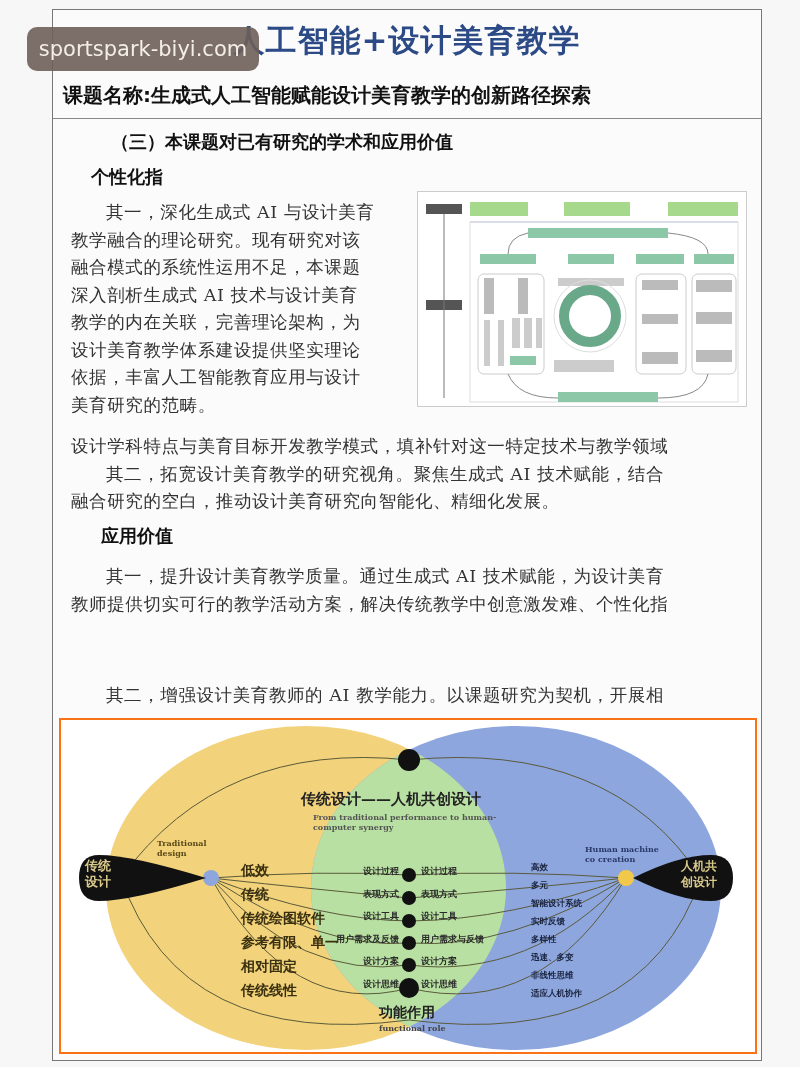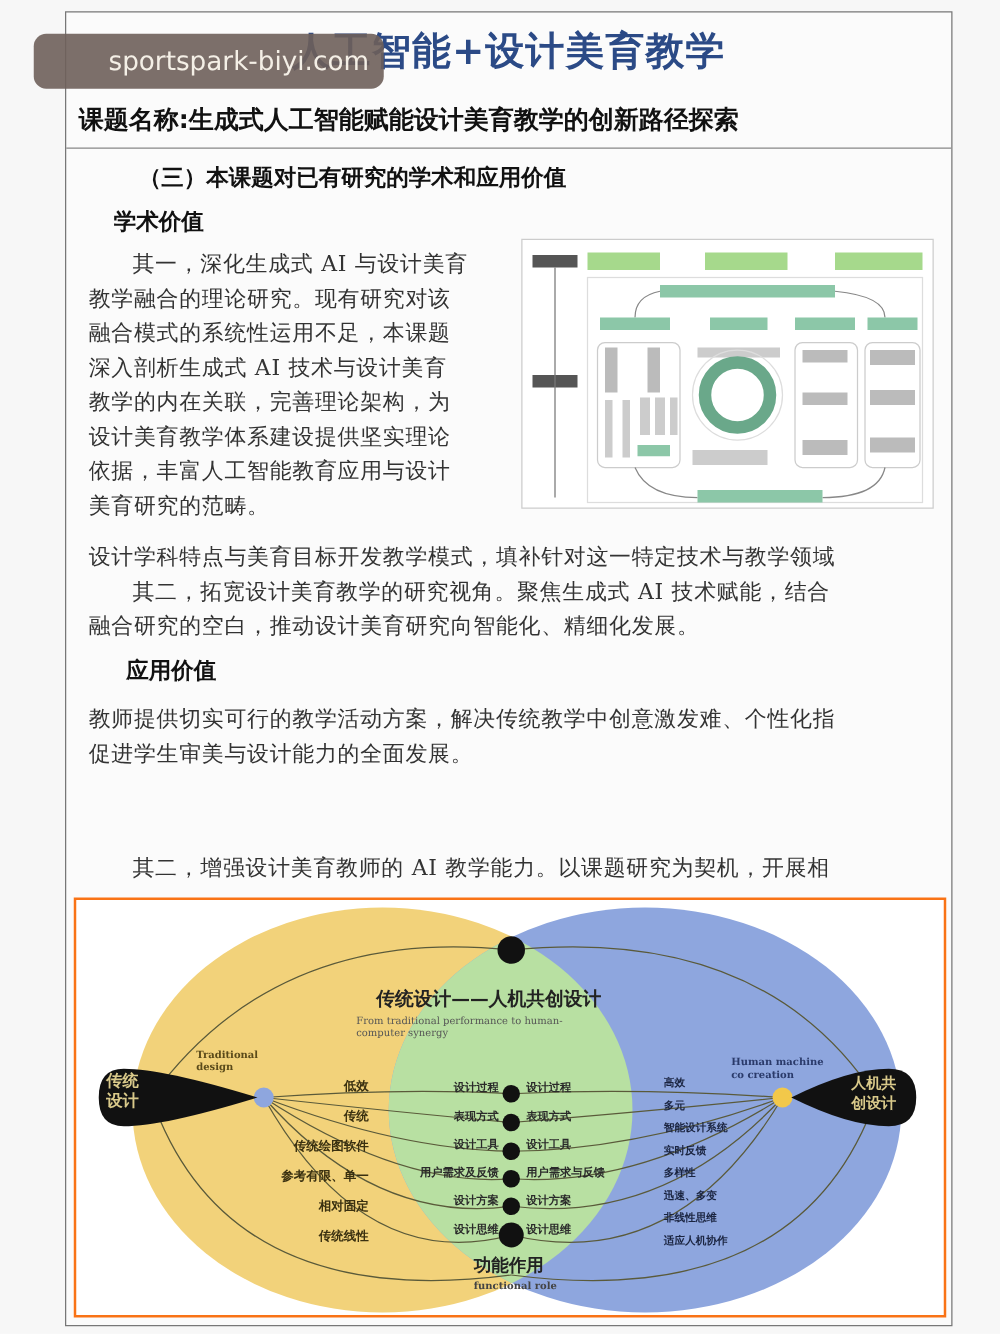--- a/index.html
+++ b/index.html
@@ -6,32 +6,32 @@
   body{width:800px;height:1067px;background:#f7f7f7;position:relative;overflow:hidden;font-family:"DejaVu Serif",serif;color:#222;}
   .frame{position:absolute;left:52px;top:9px;width:708px;height:1050px;border:1px solid #777;background:#fbfbfb;}
   .title{position:absolute;left:0;right:0;top:10px;text-align:center;font-family:"DejaVu Sans",sans-serif;font-size:31px;font-weight:bold;color:#2b4a86;letter-spacing:1px;}
   .subject{position:absolute;left:10px;top:72px;font-family:"DejaVu Sans",sans-serif;font-size:20px;font-weight:bold;color:#111;}
   .rule{position:absolute;left:0;right:0;top:108px;border-top:1.5px solid #888;}
   .sec{position:absolute;left:58px;top:120px;font-family:"DejaVu Sans",sans-serif;font-size:18px;font-weight:bold;color:#111;}
   .h{position:absolute;font-family:"DejaVu Sans",sans-serif;font-size:18px;font-weight:bold;color:#111;}
   .p{position:absolute;font-size:17.5px;line-height:27.5px;color:#333;letter-spacing:0.6px;}
   .diag1{position:absolute;left:364px;top:181px;width:328px;height:214px;border:1px solid #ccc;background:#fff;}
   .venn{position:absolute;left:6px;top:708px;width:694px;height:332px;border:2px solid #f97316;background:#fff;}
-  .wm{position:absolute;left:27px;top:27px;width:232px;height:44px;border-radius:10px;background:rgba(110,95,90,0.9);color:#f4efe6;font-family:"DejaVu Sans",sans-serif;font-size:21px;line-height:44px;text-align:center;padding-left:48px;}
+  .wm{position:absolute;left:27px;top:27px;width:232px;height:44px;border-radius:10px;background:rgba(110,95,90,0.9);color:#f4efe6;font-family:"DejaVu Sans",sans-serif;font-size:21px;line-height:44px;text-align:center;}
 </style>
 </head>
 <body>
 
 <div class="frame">
   <div class="title">人工智能+设计美育教学</div>
   <div class="subject">课题名称:生成式人工智能赋能设计美育教学的创新路径探索</div>
   <div class="rule"></div>
 
   <div class="sec">（三）本课题对已有研究的学术和应用价值</div>
-  <div class="h" style="left:38px;top:155px;">学术价值</div>
+  <div class="h" style="left:38px;top:155px;">个性化指</div>
 
   <div class="p" style="left:18px;top:189px;width:340px;">
     <div style="text-indent:2em">其一，深化生成式 AI 与设计美育</div>
     <div>教学融合的理论研究。现有研究对该</div>
     <div>融合模式的系统性运用不足，本课题</div>
     <div>深入剖析生成式 AI 技术与设计美育</div>
     <div>教学的内在关联，完善理论架构，为</div>
     <div>设计美育教学体系建设提供坚实理论</div>
     <div>依据，丰富人工智能教育应用与设计</div>
     <div>美育研究的范畴。</div>
@@ -83,22 +83,22 @@
 
   <div class="p" style="left:18px;top:423px;width:680px;">
     <div>设计学科特点与美育目标开发教学模式，填补针对这一特定技术与教学领域</div>
     <div style="text-indent:2em">其二，拓宽设计美育教学的研究视角。聚焦生成式 AI 技术赋能，结合</div>
     <div>融合研究的空白，推动设计美育研究向智能化、精细化发展。</div>
   </div>
 
   <div class="h" style="left:48px;top:514px;">应用价值</div>
 
   <div class="p" style="left:18px;top:553px;width:680px;">
+    <div style="text-indent:2em">其一，提升设计美育教学质量。通过生成式 AI 技术赋能，为设计美育</div>
     <div>教师提供切实可行的教学活动方案，解决传统教学中创意激发难、个性化指</div>
-    <div>促进学生审美与设计能力的全面发展。</div>
   </div>
   <div class="p" style="left:18px;top:672px;width:680px;">
     <div style="text-indent:2em">其二，增强设计美育教师的 AI 教学能力。以课题研究为契机，开展相</div>
   </div>
 
   <div class="venn">
     <svg width="694" height="332" viewBox="0 0 694 332" font-family="DejaVu Sans, sans-serif">
       <ellipse cx="245" cy="168" rx="200" ry="162" fill="#f2d27a"></ellipse>
       <ellipse cx="455" cy="168" rx="205" ry="162" fill="#8ea6de"></ellipse>
       <clipPath id="cl">
@@ -129,21 +129,21 @@
       <circle cx="348" cy="201" r="7" fill="#111"></circle>
         <circle cx="348" cy="223" r="7" fill="#111"></circle>
       <circle cx="348" cy="245" r="7" fill="#111"></circle>
         <circle cx="348" cy="268" r="10" fill="#111"></circle>
       <circle cx="150" cy="158" r="8" fill="#8ea6de"></circle>
       <circle cx="565" cy="158" r="8" fill="#f2c84a"></circle>
       <path d="M38 135 Q70 135 145 158 Q70 181 38 181 Q18 181 18 158 Q18 135 38 135Z" fill="#111"></path>
       <path d="M650 135 Q618 135 572 158 Q618 181 650 181 Q672 181 672 158 Q672 135 650 135Z" fill="#111"></path>
     </svg>
     <div style="position:absolute;left:240px;top:70px;font-size:15px;font-weight:bold;color:#222;">传统设计——人机共创设计</div>
-    <div style="position:absolute;left:224px;top:92px;font-size:8px;font-weight:normal;color:#555;line-height:10px;">
+    <div style="position:absolute;left:252px;top:92px;font-size:8px;font-weight:bold;color:#555;line-height:10px;">
       <div>From traditional performance to human-</div>
       <div>computer synergy</div>
     </div>
     <div style="position:absolute;left:96px;top:118px;font-size:8px;font-weight:bold;color:#5a4a1a;line-height:10px;">
       <div>Traditional</div>
       <div>design</div>
     </div>
     <div style="position:absolute;left:524px;top:124px;font-size:8px;font-weight:bold;color:#2a3a6a;line-height:10px;">
       <div>Human machine</div>
       <div>co creation</div>
@@ -165,21 +165,21 @@
       <div>设计思维</div>
     </div>
     <div style="position:absolute;left:360px;top:140px;font-size:9px;font-weight:bold;color:#2a2a2a;line-height:22.6px;width:80px;">
       <div>设计过程</div>
       <div>表现方式</div>
       <div>设计工具</div>
       <div>用户需求与反馈</div>
       <div>设计方案</div>
       <div>设计思维</div>
     </div>
-    <div style="position:absolute;left:164px;top:138px;font-size:10px;font-weight:bold;color:#3a3010;line-height:24px;text-align:right;">
+    <div style="position:absolute;left:180px;top:138px;font-size:14px;font-weight:bold;color:#3a3010;line-height:24px;">
       <div>低效</div>
       <div>传统</div>
       <div>传统绘图软件</div>
       <div>参考有限、单一</div>
       <div>相对固定</div>
       <div>传统线性</div>
     </div>
     <div style="position:absolute;left:470px;top:138px;font-size:8.5px;font-weight:bold;color:#1a2440;line-height:18px;">
       <div>高效</div>
       <div>多元</div>

